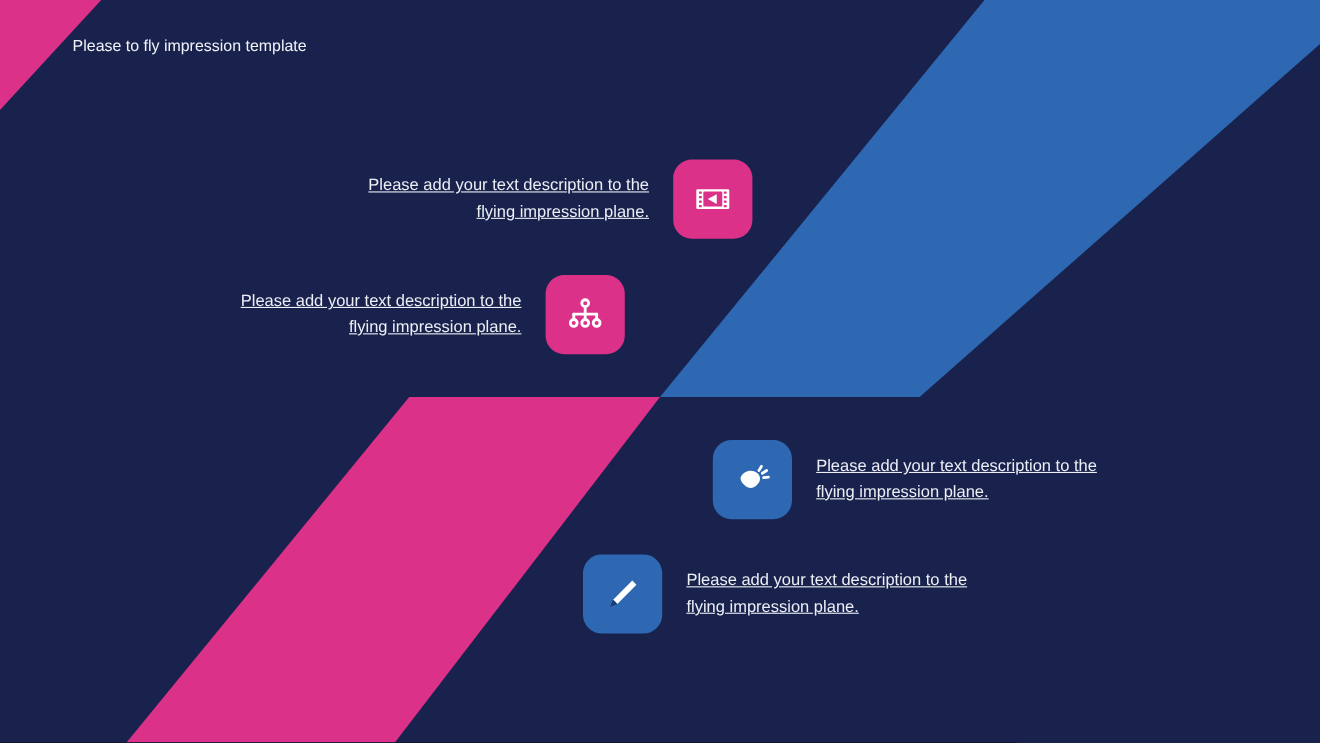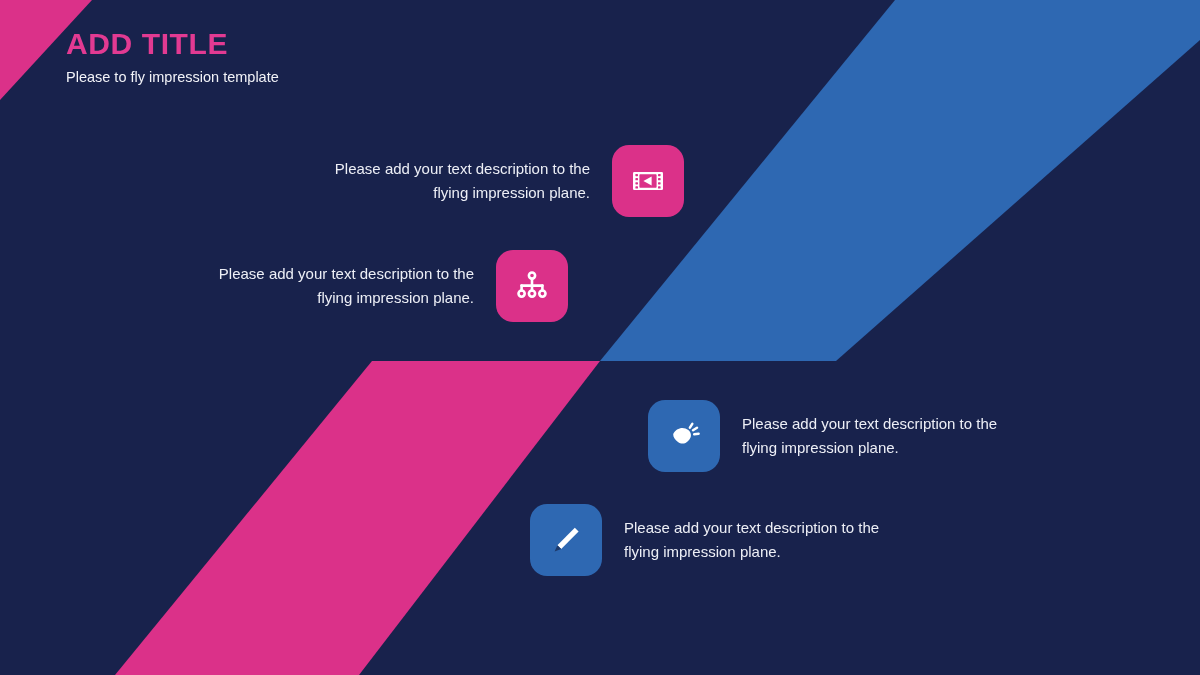--- a/index.html
+++ b/index.html
@@ -58,20 +58,21 @@
     z-index: 6;
   }
   .feature.right-text { flex-direction: row; }
   .feature.left-text  { flex-direction: row; }
 
   .feature-text {
     font-size: 15px;
     line-height: 1.58;
     color: #EDEFF6;
     width: 292px;
+    text-decoration: underline;
   }
   .feature.left-text .feature-text  { text-align: right;  margin-right: 22px; }
   .feature.right-text .feature-text { text-align: left;   margin-left: 22px;  }
 
   .tile {
     width: 72px;
     height: 72px;
     min-width: 72px;
     border-radius: 17px;
     display: flex;
@@ -96,21 +97,20 @@
   <svg class="bg-layer" viewBox="0 0 1200 675" preserveAspectRatio="none">
 
     <polygon points="895,0 1200,0 1200,40 836,361 600,361" fill="#2E68B2"></polygon>
 
     <polygon points="372,361 600,361 359,675 115,675" fill="#DB3189"></polygon>
 
     <polygon points="0,0 92,0 0,100" fill="#DB3189"></polygon>
   </svg>
 
   <div class="header">
-    <h1 class="slide-title">ADD TITLE</h1>
     <p class="slide-subtitle">Please to fly impression template</p>
   </div>
 
   <div class="feature left-text" id="feature-1">
     <div class="feature-text">Please add your text description to the flying impression plane.</div>
     <div class="tile pink">
       <span>
         <svg width="38" height="38" viewBox="0 0 38 38">
           <g fill="#FFFFFF">
 

